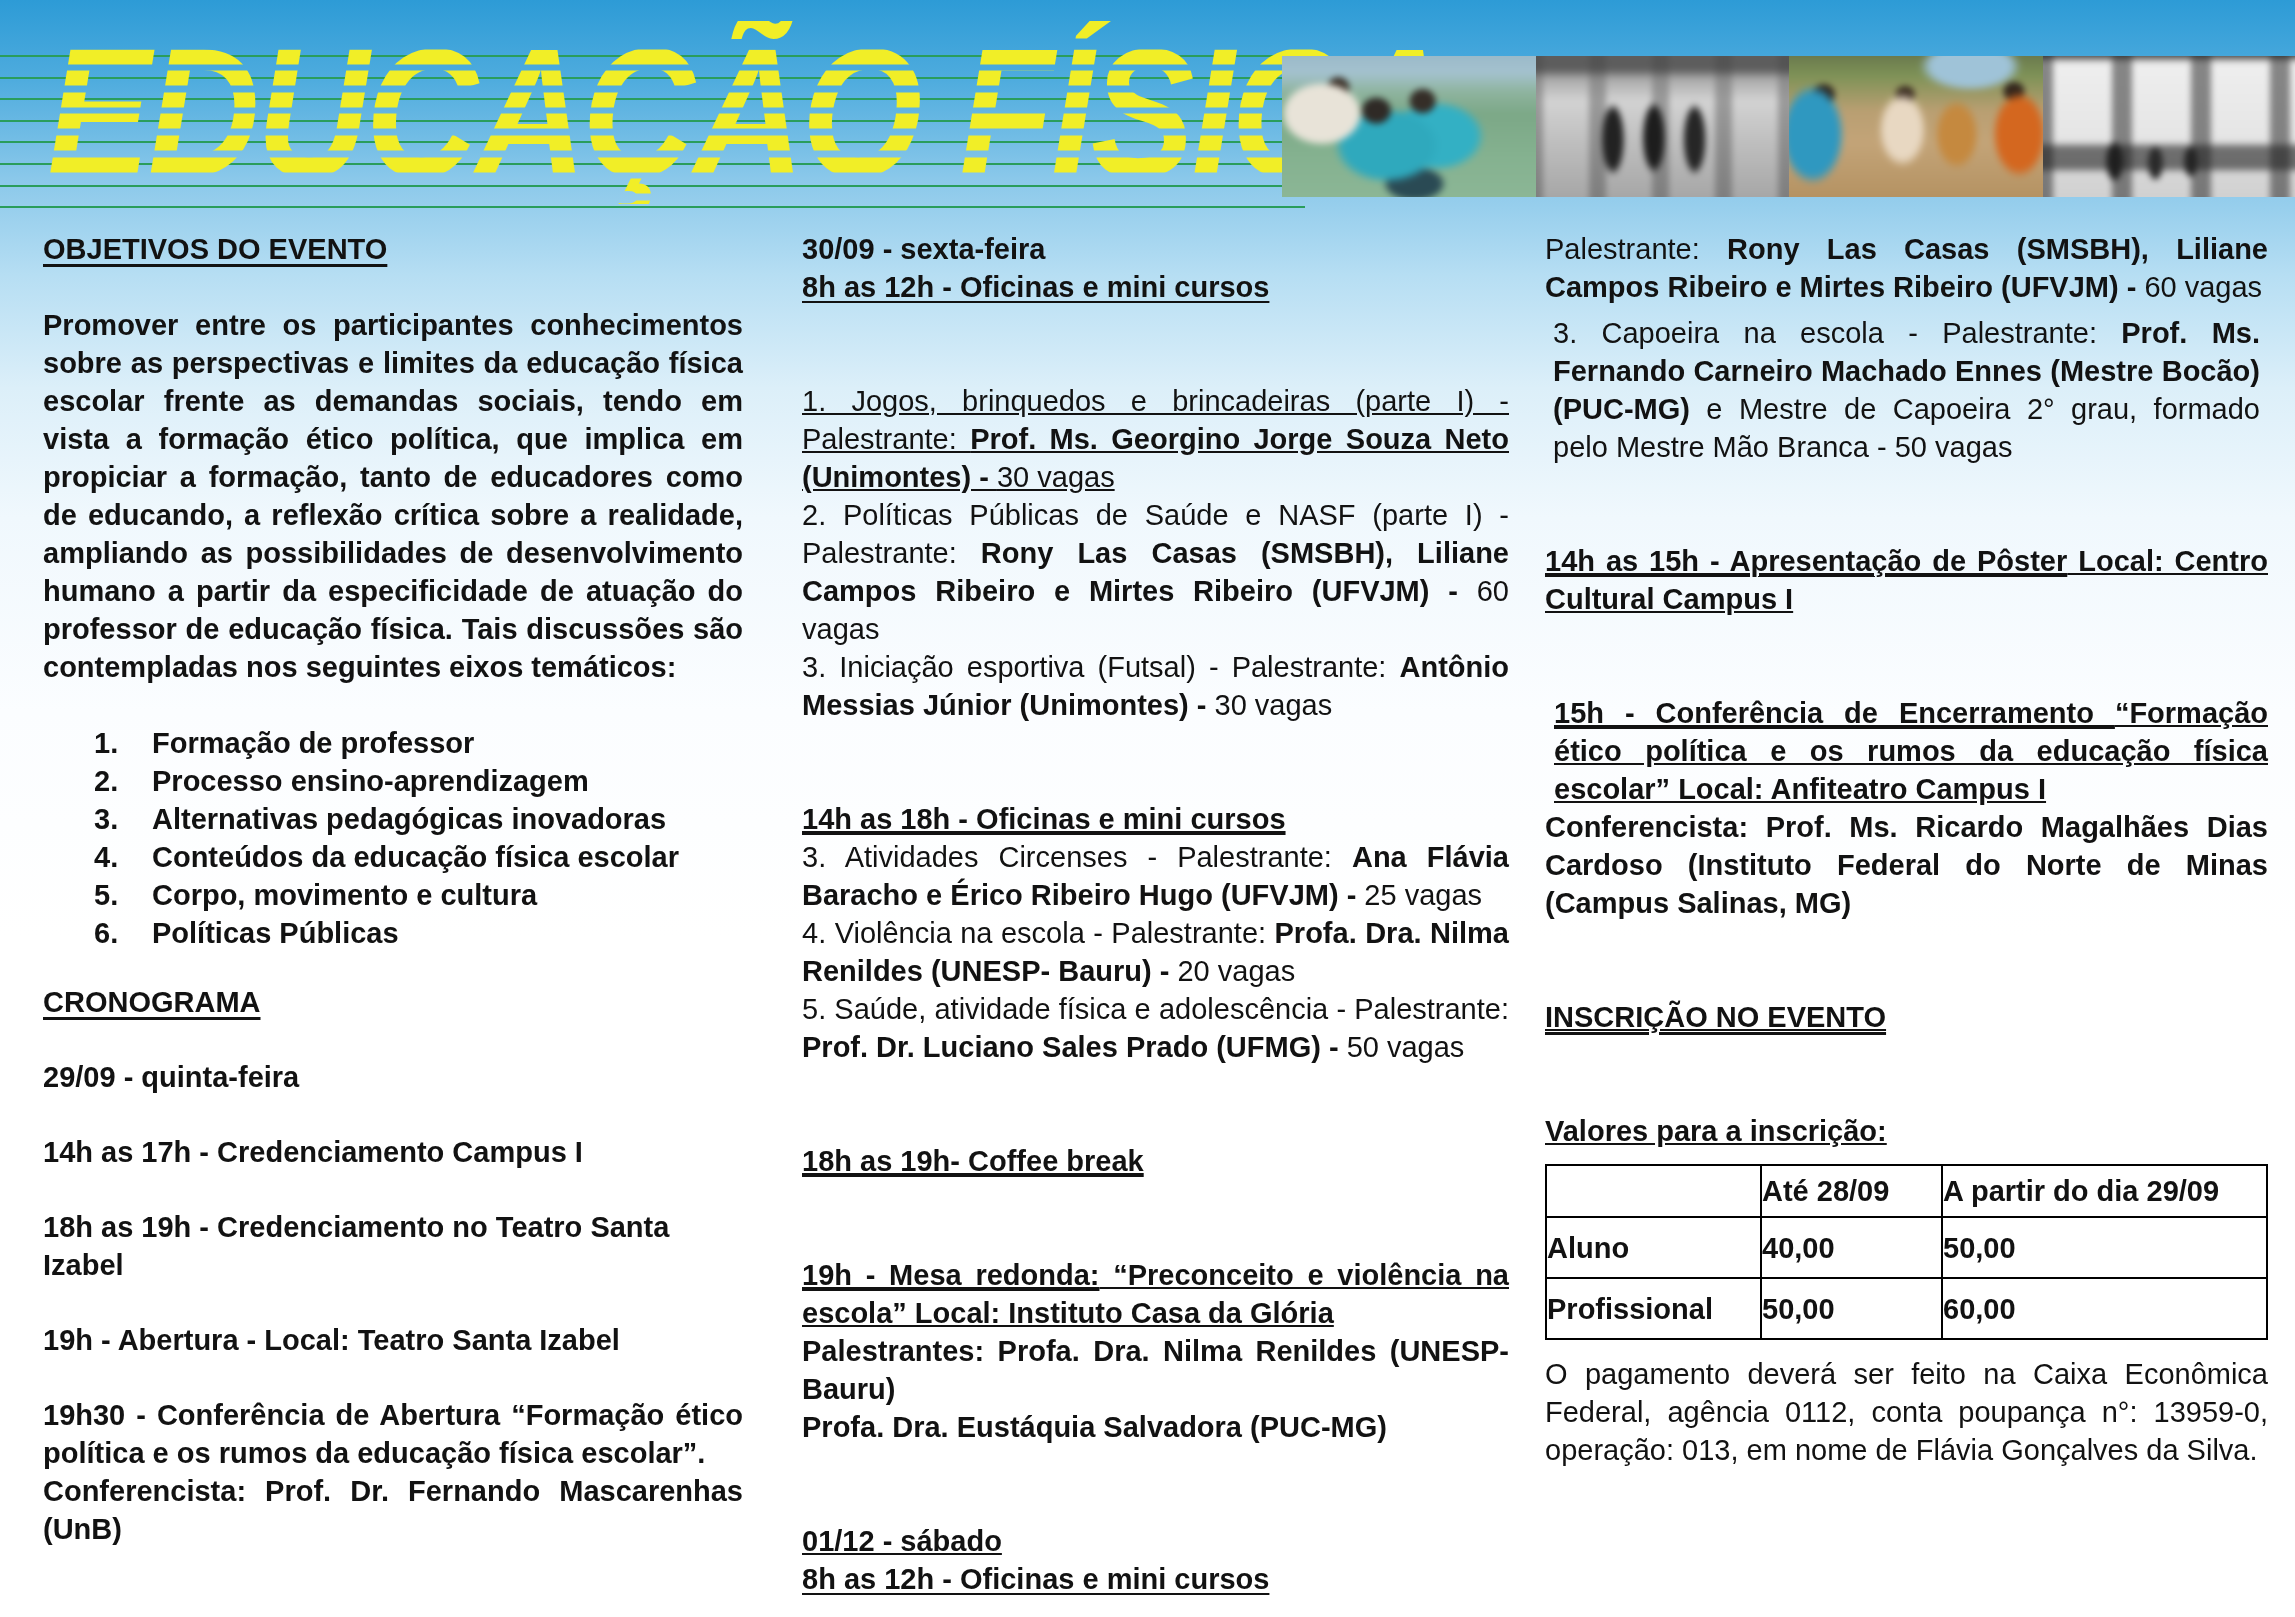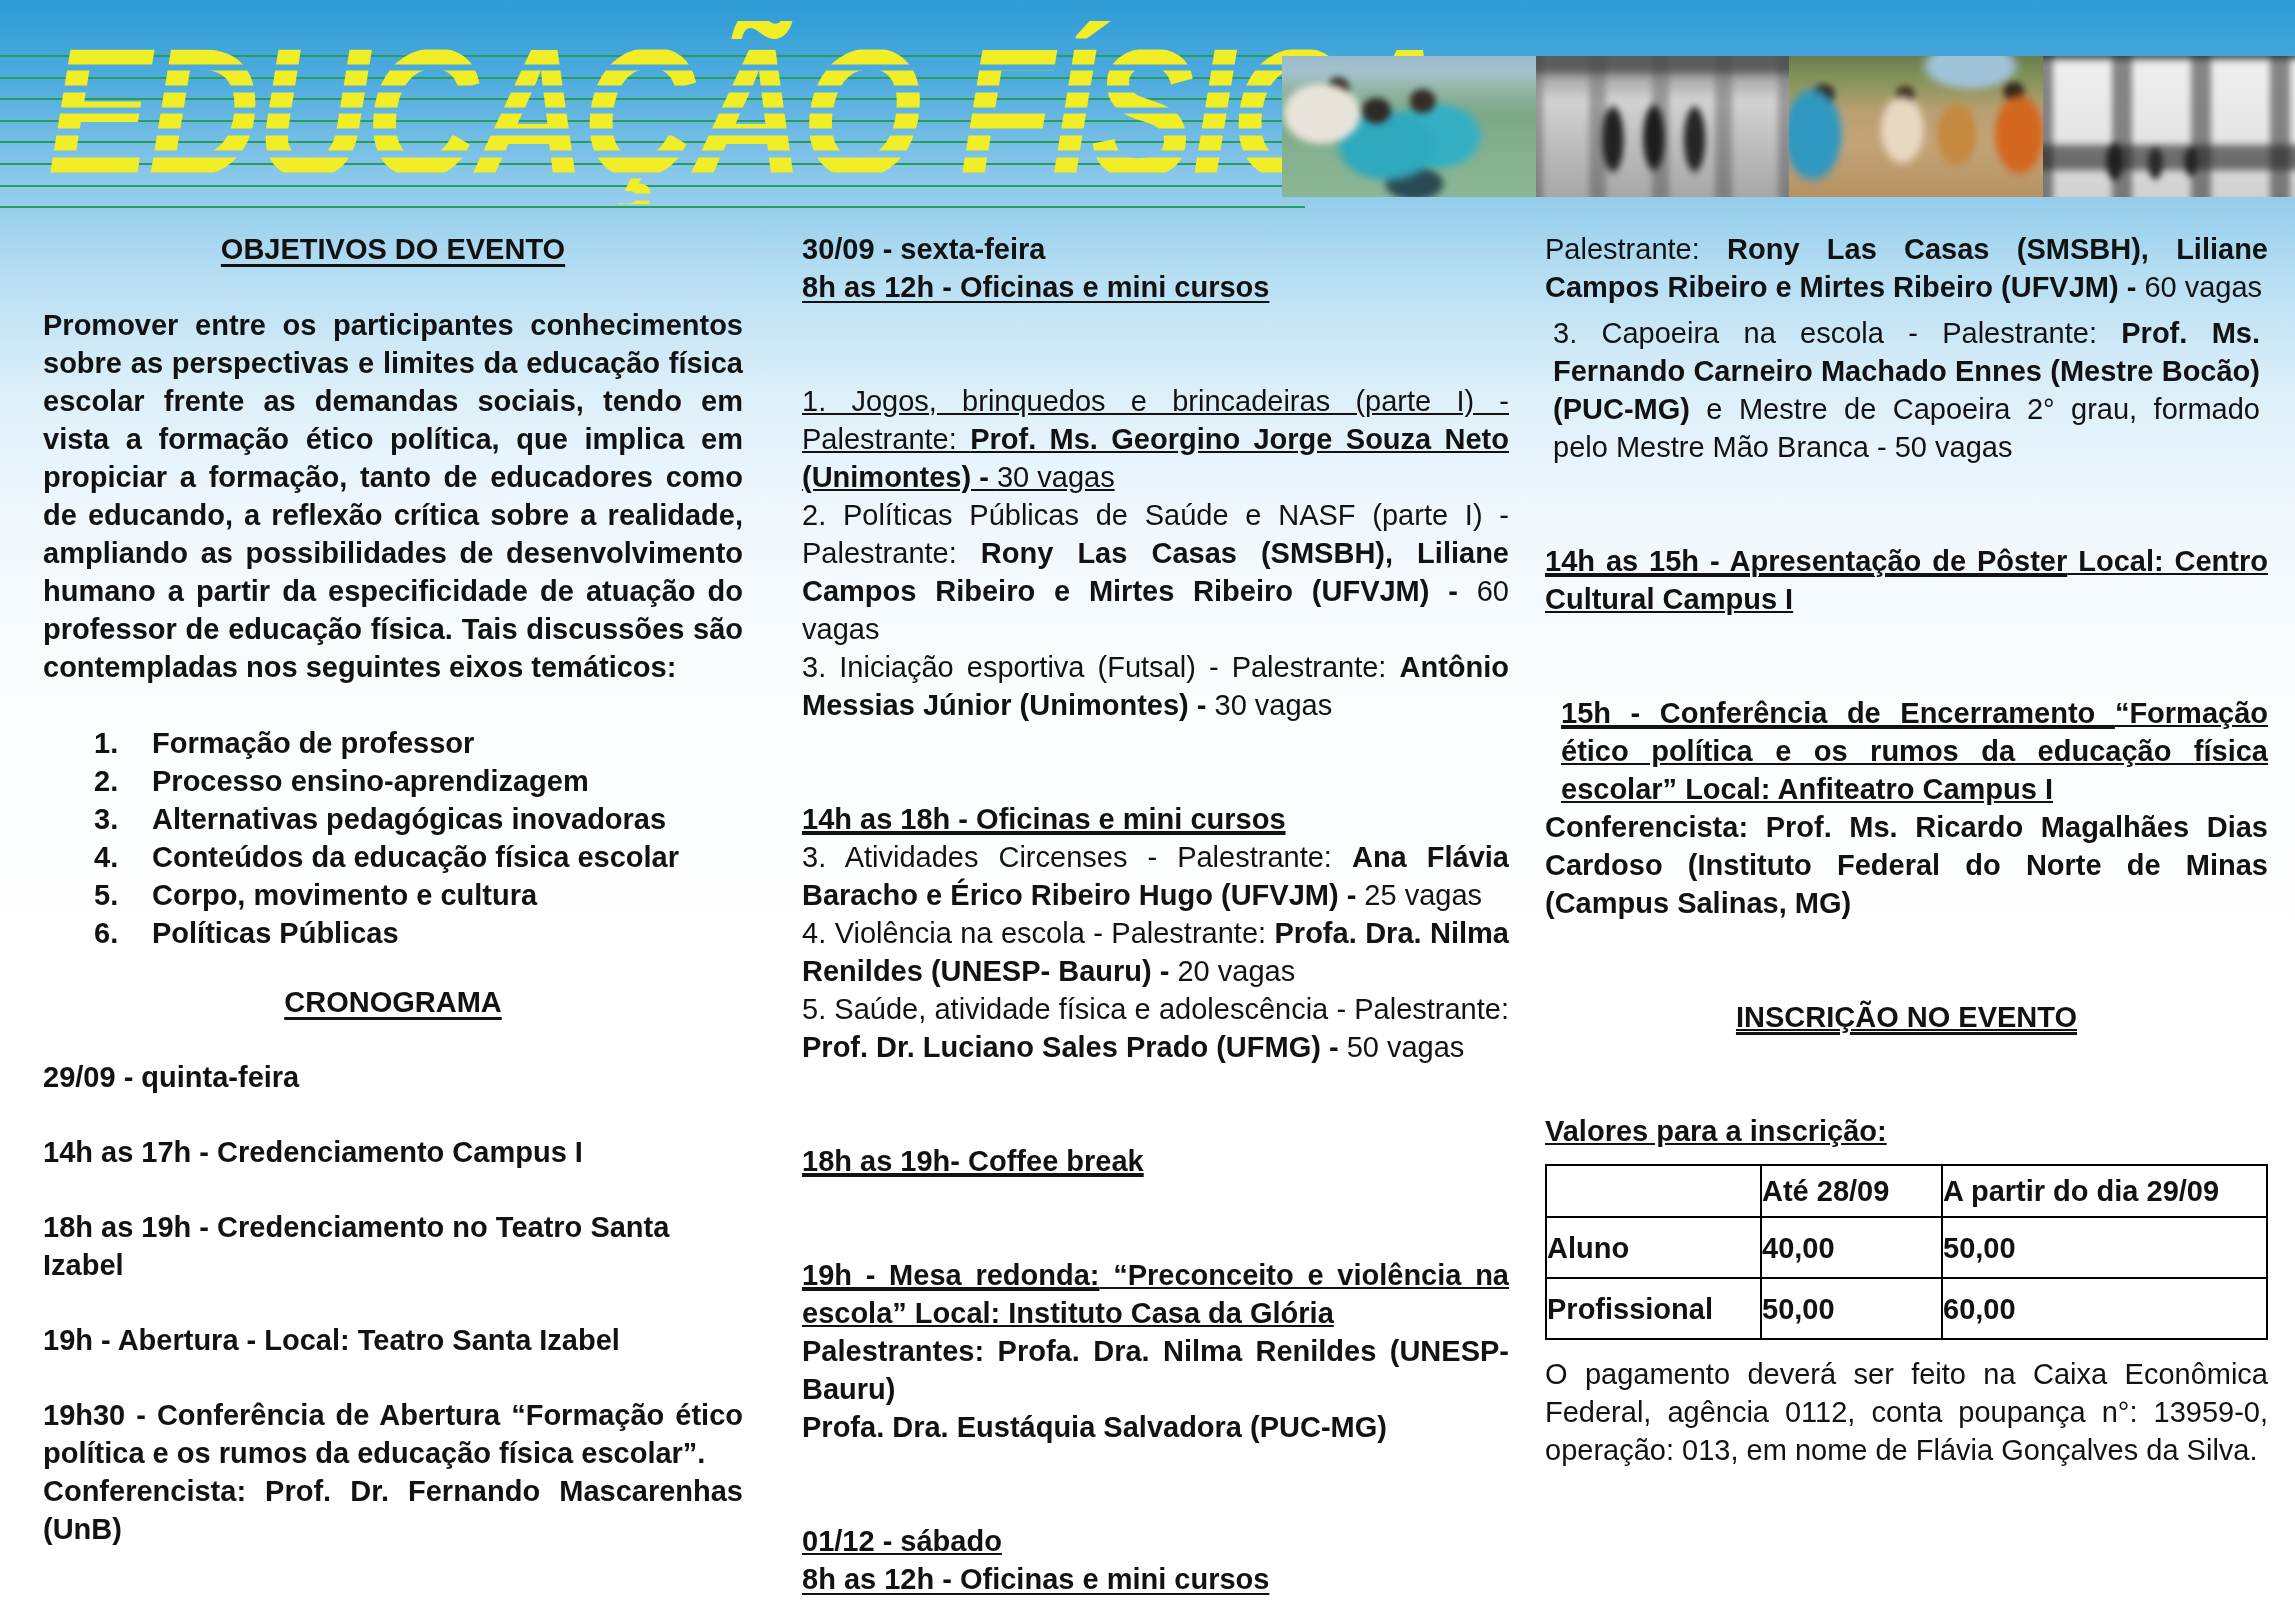--- a/index.html
+++ b/index.html
@@ -73,21 +73,21 @@
     background-size:auto,auto,auto,100% 100%,100% 56%,100% 100%,100% 100%;}
 
   
   .col{position:absolute;top:230px;font-size:29px;line-height:38px;}
   .col1{left:43px;width:700px;}
   .col2{left:802px;width:707px;}
   .col3{left:1545px;width:723px;}
 
   .b{font-weight:bold;}
   .j{text-align:justify;}
-  .hd{text-align:center;font-weight:bold;}
+  .hd{font-weight:bold;}
   .hd>span{text-decoration:underline;text-decoration-thickness:2.6px;text-underline-offset:4.6px;}
   .u{text-decoration:underline;text-decoration-thickness:2px;text-underline-offset:3.9px;}
 
   .gap1{margin-top:38px;}
   .gap2{margin-top:76px;text-decoration:underline;}
   .mb1{margin-bottom:37px;}
 
   .eixos{margin-top:38px;}
   .li{padding-left:51px;font-weight:bold;}
   .li .num{display:inline-block;width:58px;}
@@ -197,21 +197,21 @@
       <span>Palestrante: </span><span class="b">Rony Las Casas (SMSBH), Liliane Campos Ribeiro e Mirtes Ribeiro (UFVJM) - </span><span>60 vagas</span>
     </p>
     <p class="j" style="margin:8px;">
       <span>3. Capoeira na escola - Palestrante: </span><span class="b">Prof. Ms. Fernando Carneiro Machado Ennes (Mestre Bocão) (PUC-MG)</span><span> e Mestre de Capoeira 2° grau, formado pelo Mestre Mão Branca - 50 vagas</span>
     </p>
 
     <p class="j b gap2" style="margin:76px 0 0 0;">
       <span class="u">14h as 15h - Apresentação de Pôster</span><span> Local: Centro Cultural Campus I</span>
     </p>
 
-    <p class="j b gap2" style="margin:76px 0 0 16px;">
+    <p class="j b gap2" style="margin:76px 0 0 9px;">
       <span class="u">15h - Conferência de Encerramento </span><span>“Formação ético política e os rumos da educação física escolar” Local: Anfiteatro Campus I</span>
     </p>
     <p class="j b" style="margin:0;">Conferencista: Prof. Ms. Ricardo Magalhães Dias Cardoso (Instituto Federal do Norte de Minas (Campus Salinas, MG)</p>
 
     <div class="hd gap2"><span>INSCRIÇÃO NO EVENTO</span></div>
 
 
     <div class="b gap2">Valores para a inscrição:</div>
 
     <table class="price-table">

